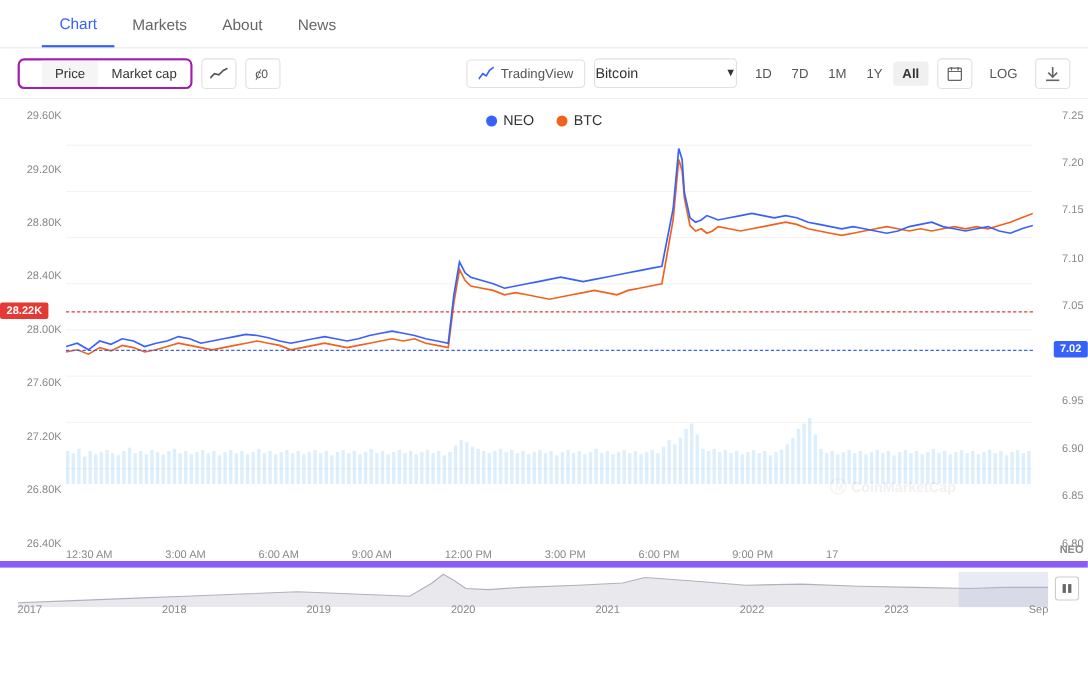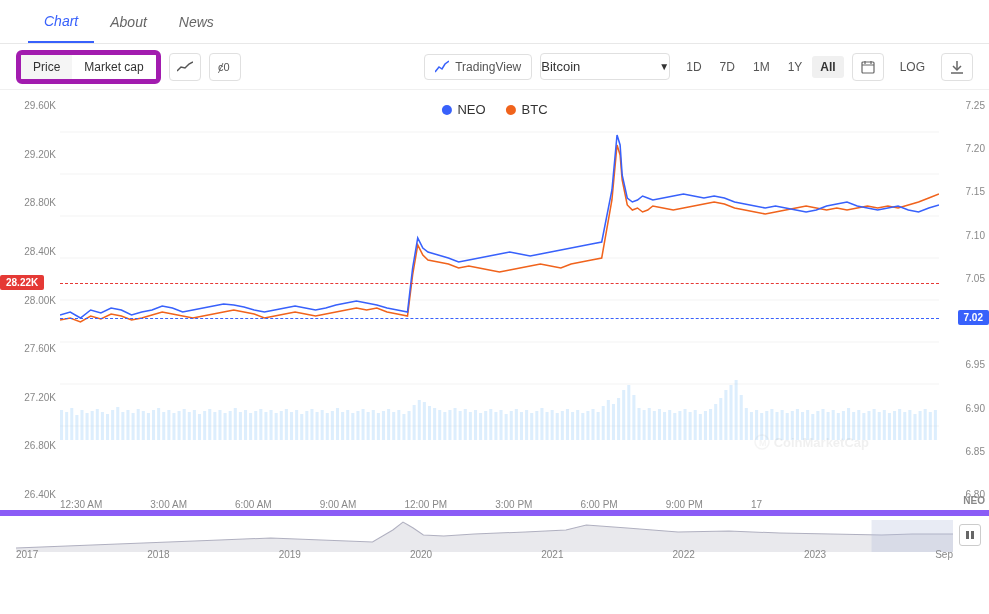--- a/index.html
+++ b/index.html
@@ -1,25 +1,25 @@
 <!DOCTYPE html>
 <html><head>
   <meta charset="utf-8">
   <style>
     * { margin: 0; padding: 0; box-sizing: border-box; }
     body { font-family: -apple-system, BlinkMacSystemFont, 'Segoe UI', sans-serif; background: #fff; color: #333; width: 989px; height: 614px; overflow: hidden; }
 
     
-    .nav-bar { display: flex; align-items: center; border-bottom: 1px solid #e8e8e8; padding: 0 28px; height: 44px; font-style: italic; }
+    .nav-bar { display: flex; align-items: center; border-bottom: 1px solid #e8e8e8; padding: 0 38px; height: 44px; }
     .nav-tab { padding: 12px 16px; font-size: 14px; cursor: pointer; color: #666; text-decoration: none; position: relative; }
     .nav-tab.active { color: #3861fb; border-bottom: 2px solid #3861fb; font-weight: 500; }
 
     
     .toolbar { display: flex; align-items: center; padding: 8px 16px; gap: 8px; border-bottom: 1px solid #f0f0f0; height: 46px; }
-    .btn-group { display: flex; border: 5px solid #a21caf; border-radius: 6px; overflow: hidden; }
+    .btn-group { display: flex; border: 2px solid #a21caf; border-radius: 6px; overflow: hidden; padding-left: 20px; }
     .btn-group button { padding: 5px 12px; font-size: 12px; background: #fff; border: none; cursor: pointer; color: #333; }
     .btn-group button.active { background: #f5f5f5; font-weight: 500; }
     .btn-icon { width: 32px; height: 28px; display: flex; align-items: center; justify-content: center; border: 1px solid #e0e0e0; border-radius: 4px; cursor: pointer; font-size: 14px; color: #555; background: #fff; }
     .separator { flex: 1; }
     .trading-view-btn { display: flex; align-items: center; gap: 6px; padding: 5px 10px; border: 1px solid #e0e0e0; border-radius: 4px; cursor: pointer; font-size: 12px; color: #555; background: #fff; }
     .dropdown-select { display: flex; align-items: center; gap: 8px; padding: 5px 0; border: 1px solid #e0e0e0; border-radius: 4px; cursor: pointer; font-size: 13px; color: #333; background: #fff; min-width: 130px; }
     .time-btn-group { display: flex; gap: 2px; }
     .time-btn { padding: 4px 8px; font-size: 12px; background: #fff; border: none; cursor: pointer; color: #555; border-radius: 3px; }
     .time-btn.active { background: #f0f0f0; font-weight: 600; color: #333; }
 
@@ -53,20 +53,21 @@
     .watermark { position: absolute; bottom: 60px; right: 120px; opacity: 0.12; font-size: 13px; color: #888; font-weight: 600; display: flex; align-items: center; gap: 4px; }
     .pause-btn { position: absolute; right: 8px; bottom: 16px; width: 22px; height: 22px; border: 1px solid #ccc; border-radius: 3px; display: flex; align-items: center; justify-content: center; cursor: pointer; font-size: 10px; color: #666; background: #fff; }
 
     svg { display: block; }
   </style>
 </head>
 <body>
 
 <div class="nav-bar">
   <a class="nav-tab active">Chart</a>
+  <a class="nav-tab">Markets</a>
   <a class="nav-tab">About</a>
   <a class="nav-tab">News</a>
 </div>
 
 <div class="toolbar">
   <div class="btn-group">
     <button class="active">Price</button>
     <button>Market cap</button>
   </div>
   <div class="btn-icon">

